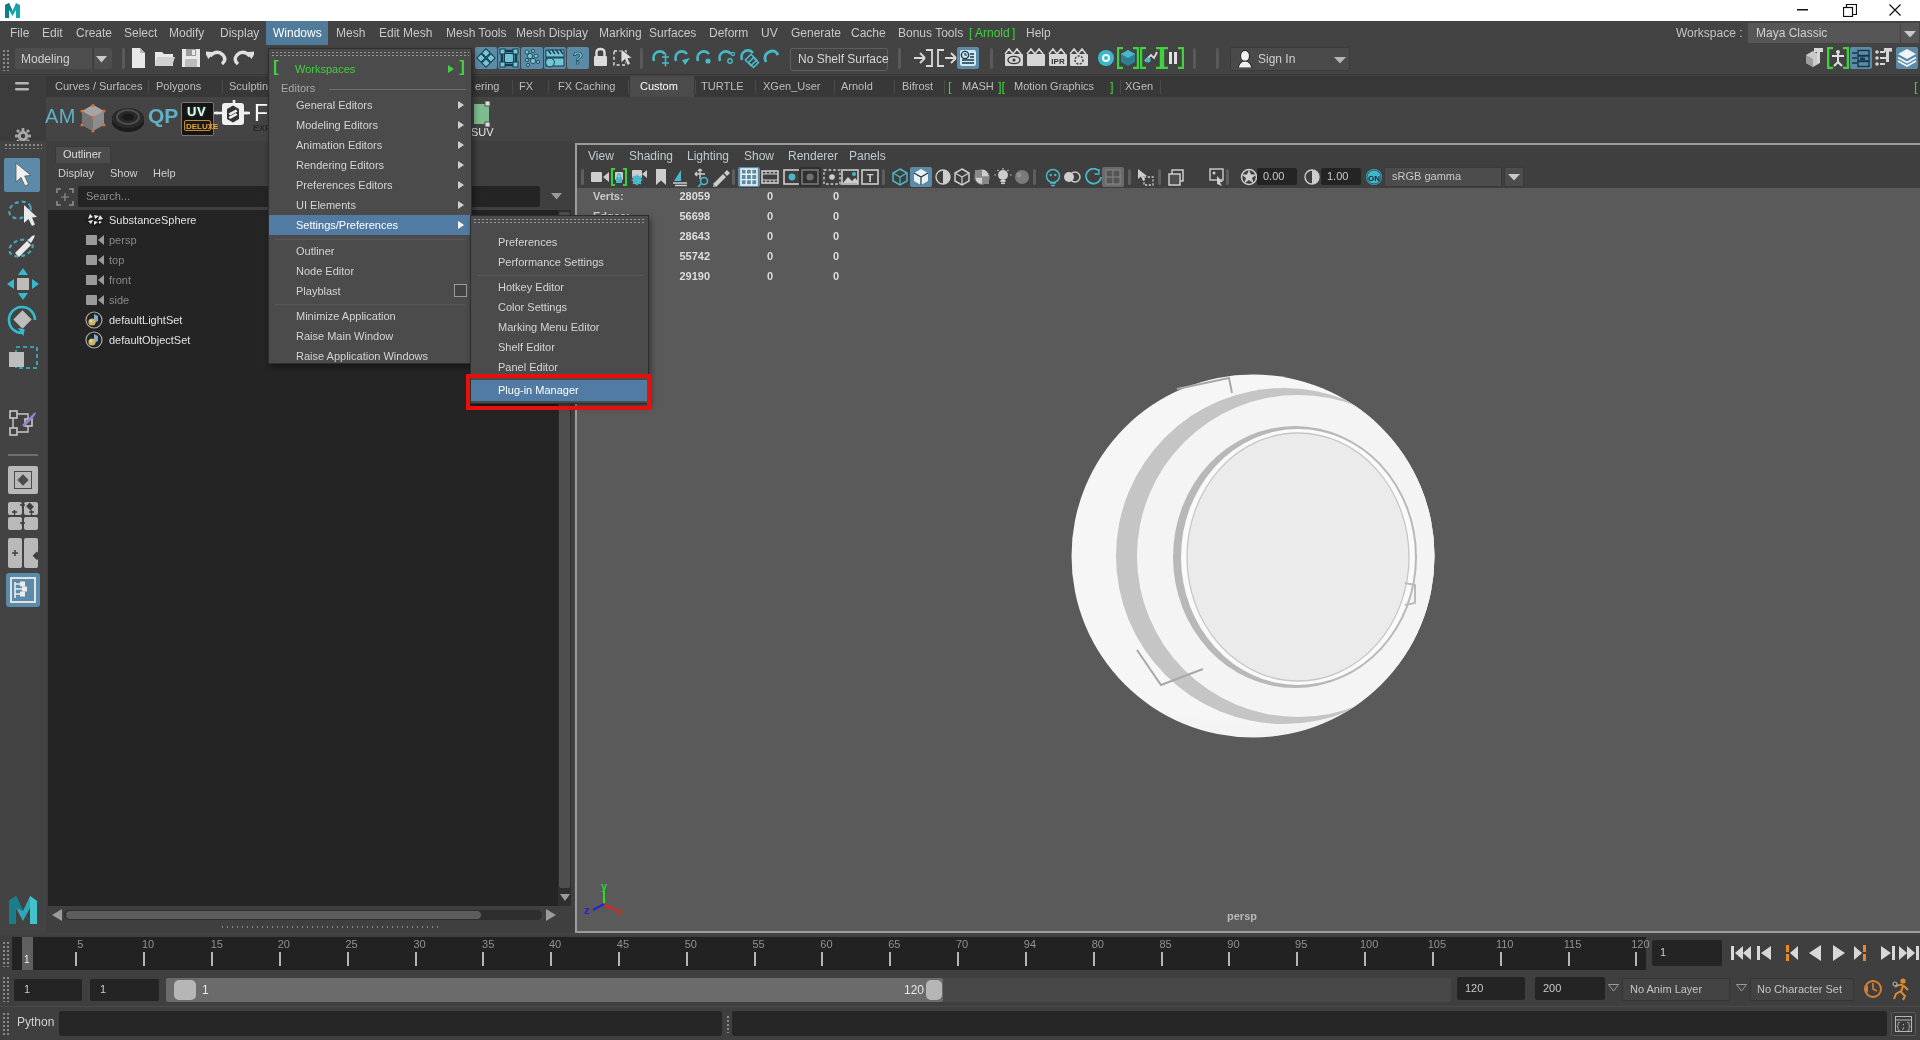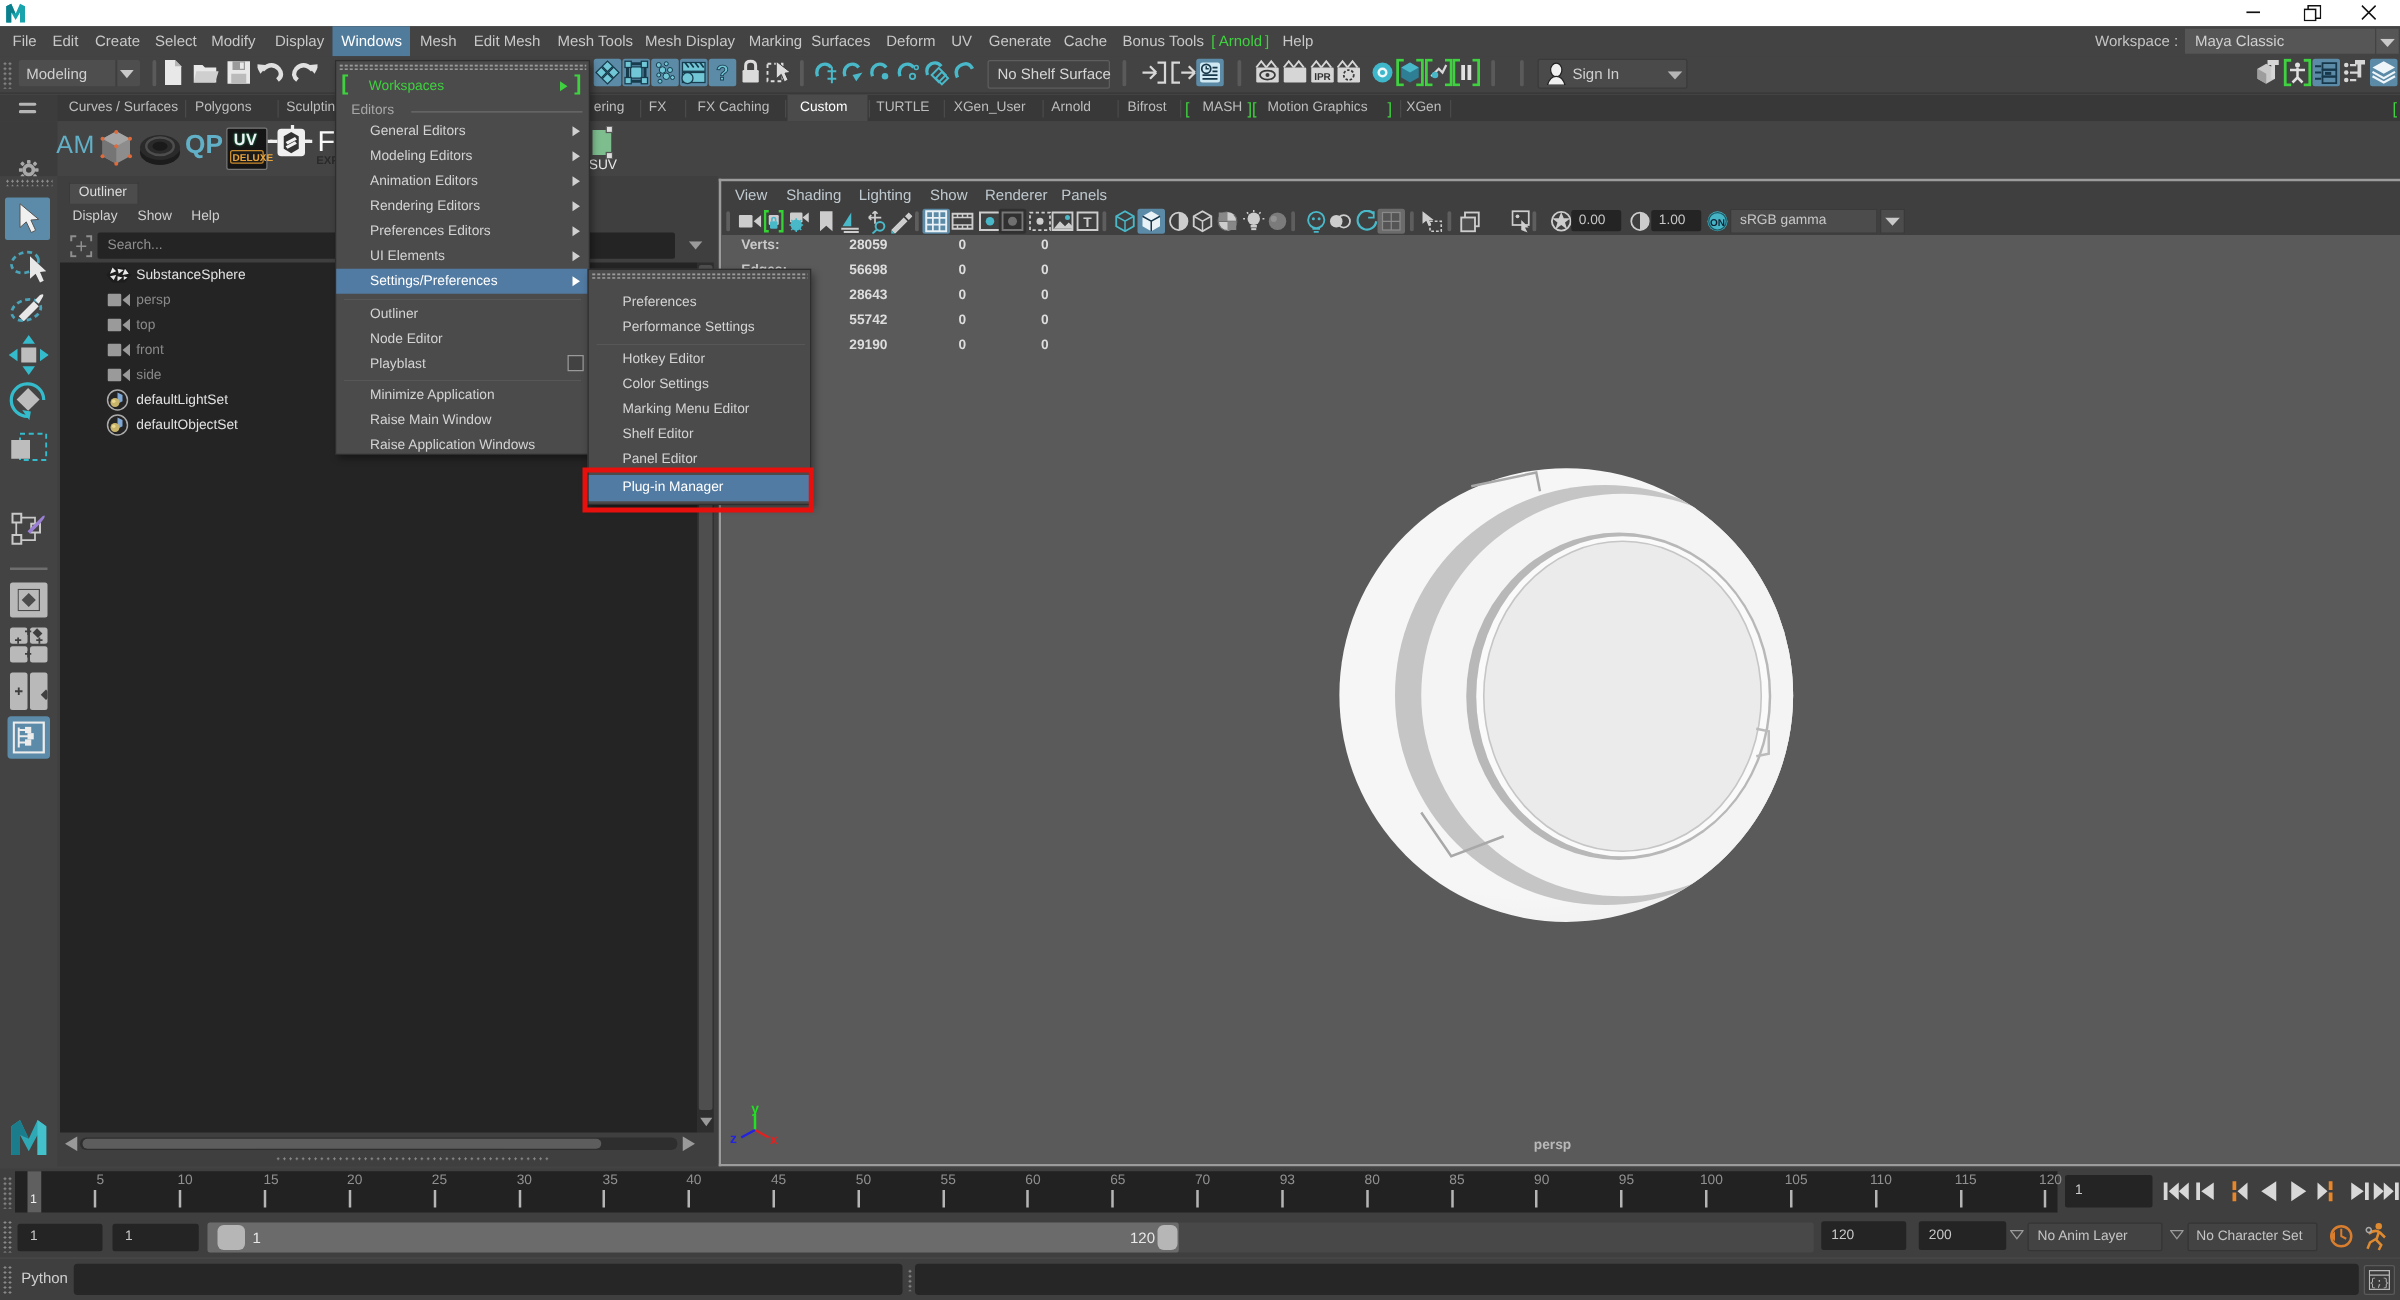--- a/index.html
+++ b/index.html
@@ -827,21 +827,21 @@
         <div class="tlabel" style="left:683.8px;width:14px;text-align:center">50</div>
         <div class="tick" style="left:753.6px"></div>
         <div class="tlabel" style="left:751.6px;width:14px;text-align:center">55</div>
         <div class="tick" style="left:821.4px"></div>
         <div class="tlabel" style="left:819.4px;width:14px;text-align:center">60</div>
         <div class="tick" style="left:889.3px"></div>
         <div class="tlabel" style="left:887.3px;width:14px;text-align:center">65</div>
         <div class="tick" style="left:957.1px"></div>
         <div class="tlabel" style="left:955.1px;width:14px;text-align:center">70</div>
         <div class="tick" style="left:1024.9px"></div>
-        <div class="tlabel" style="left:1022.9px;width:14px;text-align:center">93</div>
+        <div class="tlabel" style="left:1022.9px;width:14px;text-align:center">94</div>
         <div class="tick" style="left:1092.8px"></div>
         <div class="tlabel" style="left:1090.8px;width:14px;text-align:center">80</div>
         <div class="tick" style="left:1160.6px"></div>
         <div class="tlabel" style="left:1158.6px;width:14px;text-align:center">85</div>
         <div class="tick" style="left:1228.4px"></div>
         <div class="tlabel" style="left:1226.4px;width:14px;text-align:center">90</div>
         <div class="tick" style="left:1296.2px"></div>
         <div class="tlabel" style="left:1294.2px;width:14px;text-align:center">95</div>
         <div class="tick" style="left:1364.1px"></div>
         <div class="tlabel" style="left:1358.6px;width:21px;text-align:center">100</div>

